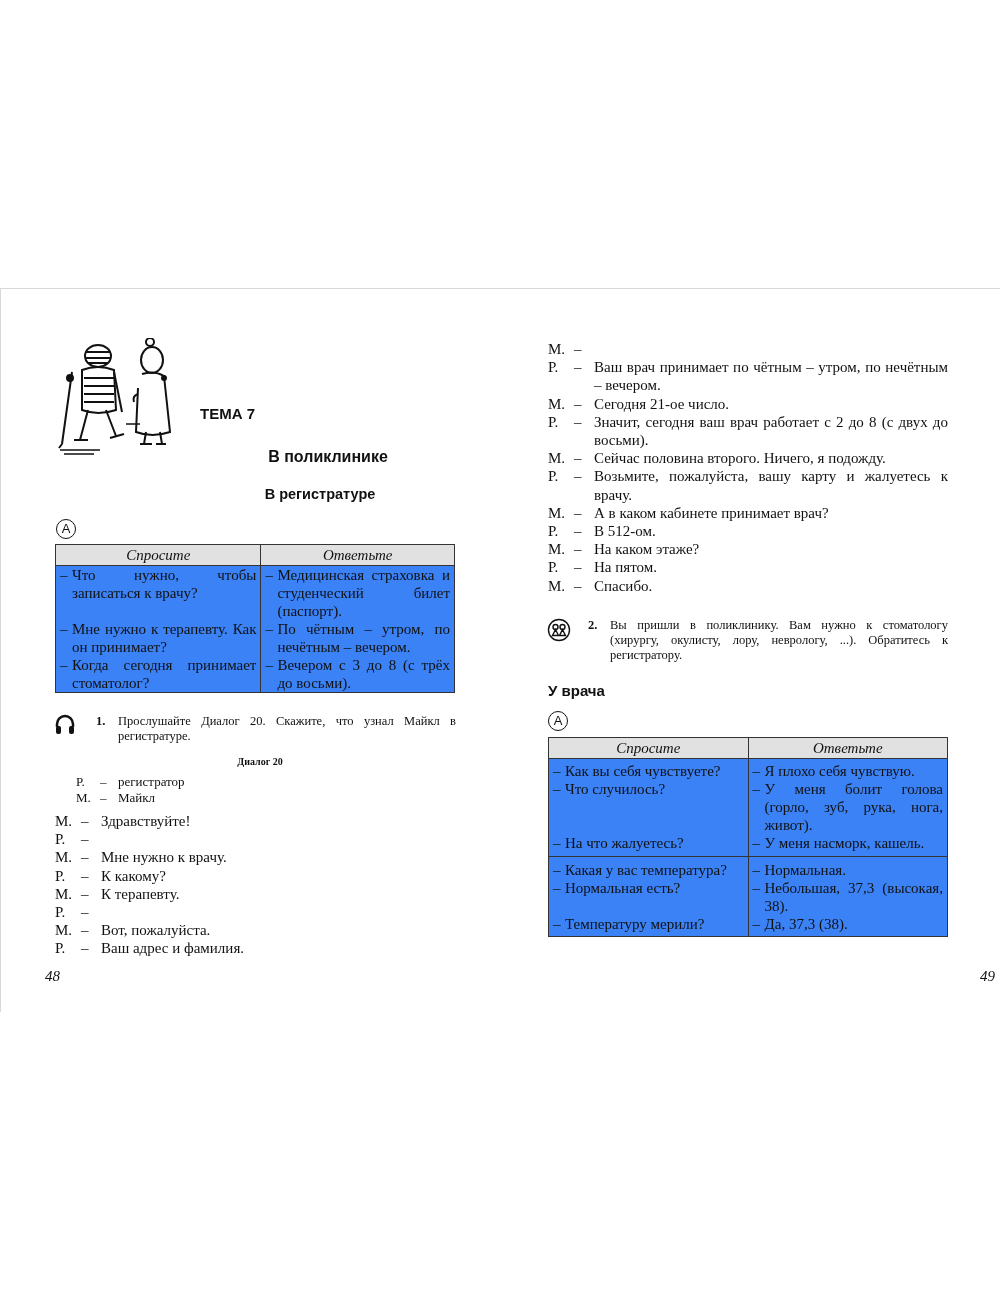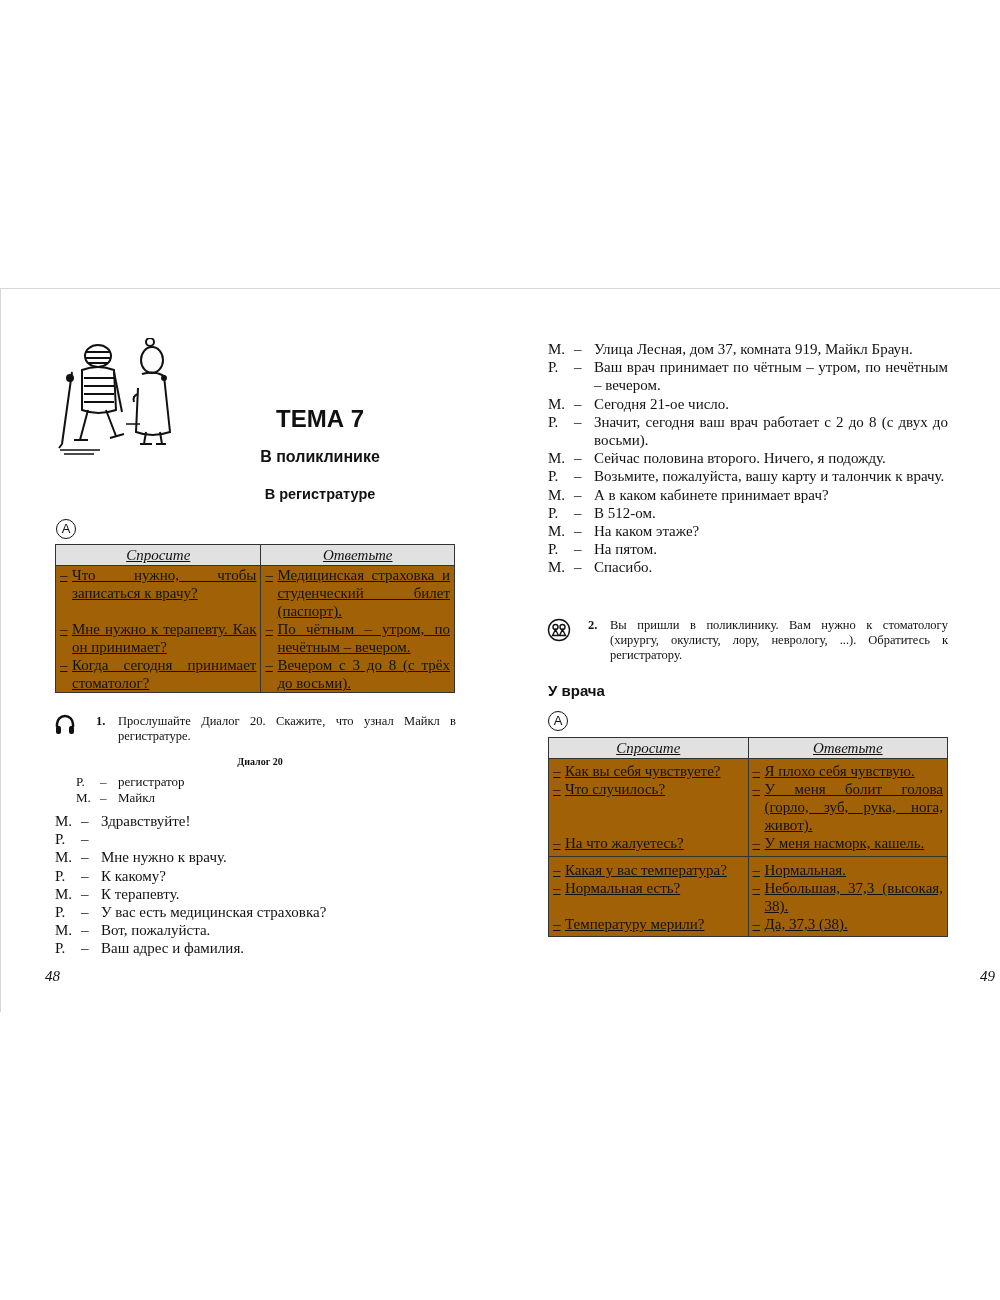--- a/index.html
+++ b/index.html
@@ -8,30 +8,30 @@
     font-family: "Liberation Serif", "DejaVu Serif", serif; color: #111;
     overflow: hidden;
   }
   .page-frame {
     position: absolute; left: 0; top: 288px; width: 1000px; height: 724px;
     border-top: 1px solid #d8d8d8; border-left: 1px solid #d8d8d8; box-sizing: border-box;
   }
   .abs { position: absolute; }
   .sans { font-family: "Liberation Sans", "DejaVu Sans", sans-serif; }
   .illustration { left: 50px; top: 338px; width: 150px; height: 118px; }
-  .tema { left: 200px; top: 405px; width: 240px; text-align: center; font-weight: bold; font-size: 24px; }
-  .subtitle { left: 200px; top: 448px; width: 240px; text-align: center; font-weight: bold; font-size: 16px; }
+  .tema { left: 200px; top: 405px; width: 240px; text-align: left; font-weight: bold; font-size: 15px; }
+  .subtitle { left: 208px; top: 448px; width: 240px; text-align: center; font-weight: bold; font-size: 16px; }
   .subsub { left: 200px; top: 486px; width: 240px; text-align: center; font-weight: bold; font-size: 14.5px; }
   .circle-a {
     width: 18px; height: 18px; border: 1.5px solid #111; border-radius: 50%;
     font-family: "Liberation Sans", sans-serif; font-size: 13px; line-height: 18px; text-align: center;
   }
   table.grid {
-    position: absolute; border-collapse: collapse; background: #a16207;
-    font-size: 15px; line-height: 18px; text-decoration: underline;
+    position: absolute; border-collapse: collapse; background: #3b82f6;
+    font-size: 15px; line-height: 18px;
   }
   table.grid th {
     font-weight: normal; font-style: italic; border: 1.5px solid #333; padding: 1px 4px; text-align: center; background: #e1e1e1;
   }
   table.grid td { border-left: 1.5px solid #333; border-right: 1.5px solid #333; vertical-align: top; padding: 0 4px; }
   table.grid tr.last td { border-bottom: 1.5px solid #333; }
   table.grid tr.grp td { border-bottom: 1.5px solid #333; }
   .item { display: flex; text-align: justify; }
   .item .dash { width: 12px; flex: none; }
   .item .txt { flex: 1; }
@@ -185,41 +185,39 @@
       <span class="t">К какому?</span>
     </div>
   <div class="row">
       <span class="spk">М.</span>
       <span class="d">–</span>
       <span class="t">К терапевту.</span>
     </div>
   <div class="row">
       <span class="spk">Р.</span>
       <span class="d">–</span>
-      <span class="t">У вас есть медицинская страховка?</span>
     </div>
   <div class="row">
       <span class="spk">М.</span>
       <span class="d">–</span>
       <span class="t">Вот, пожалуйста.</span>
     </div>
   <div class="row">
       <span class="spk">Р.</span>
       <span class="d">–</span>
       <span class="t">Ваш адрес и фамилия.</span>
     </div>
 </div>
 
 <div class="abs pagenum" style="left:45px; top:968px;">48</div>
 
 <div class="abs lines" style="left:548px; top:340px; width:400px;">
   <div class="row">
       <span class="spk">М.</span>
       <span class="d">–</span>
-      <span class="t">Улица Лесная, дом 37, комната 919, Майкл Браун.</span>
     </div>
   <div class="row">
       <span class="spk">Р.</span>
       <span class="d">–</span>
       <span class="t">Ваш врач принимает по чётным – утром, по нечётным – вечером.</span>
     </div>
   <div class="row">
       <span class="spk">М.</span>
       <span class="d">–</span>
       <span class="t">Сегодня 21-ое число.</span>
@@ -230,21 +228,21 @@
       <span class="t">Значит, сегодня ваш врач работает с 2 до 8 (с двух до восьми).</span>
     </div>
   <div class="row">
       <span class="spk">М.</span>
       <span class="d">–</span>
       <span class="t">Сейчас половина второго. Ничего, я подожду.</span>
     </div>
   <div class="row">
       <span class="spk">Р.</span>
       <span class="d">–</span>
-      <span class="t">Возьмите, пожалуйста, вашу карту и талончик к врачу.</span>
+      <span class="t">Возьмите, пожалуйста, вашу карту и жалуетесь к врачу.</span>
     </div>
   <div class="row">
       <span class="spk">М.</span>
       <span class="d">–</span>
       <span class="t">А в каком кабинете принимает врач?</span>
     </div>
   <div class="row">
       <span class="spk">Р.</span>
       <span class="d">–</span>
       <span class="t">В 512-ом.</span>

